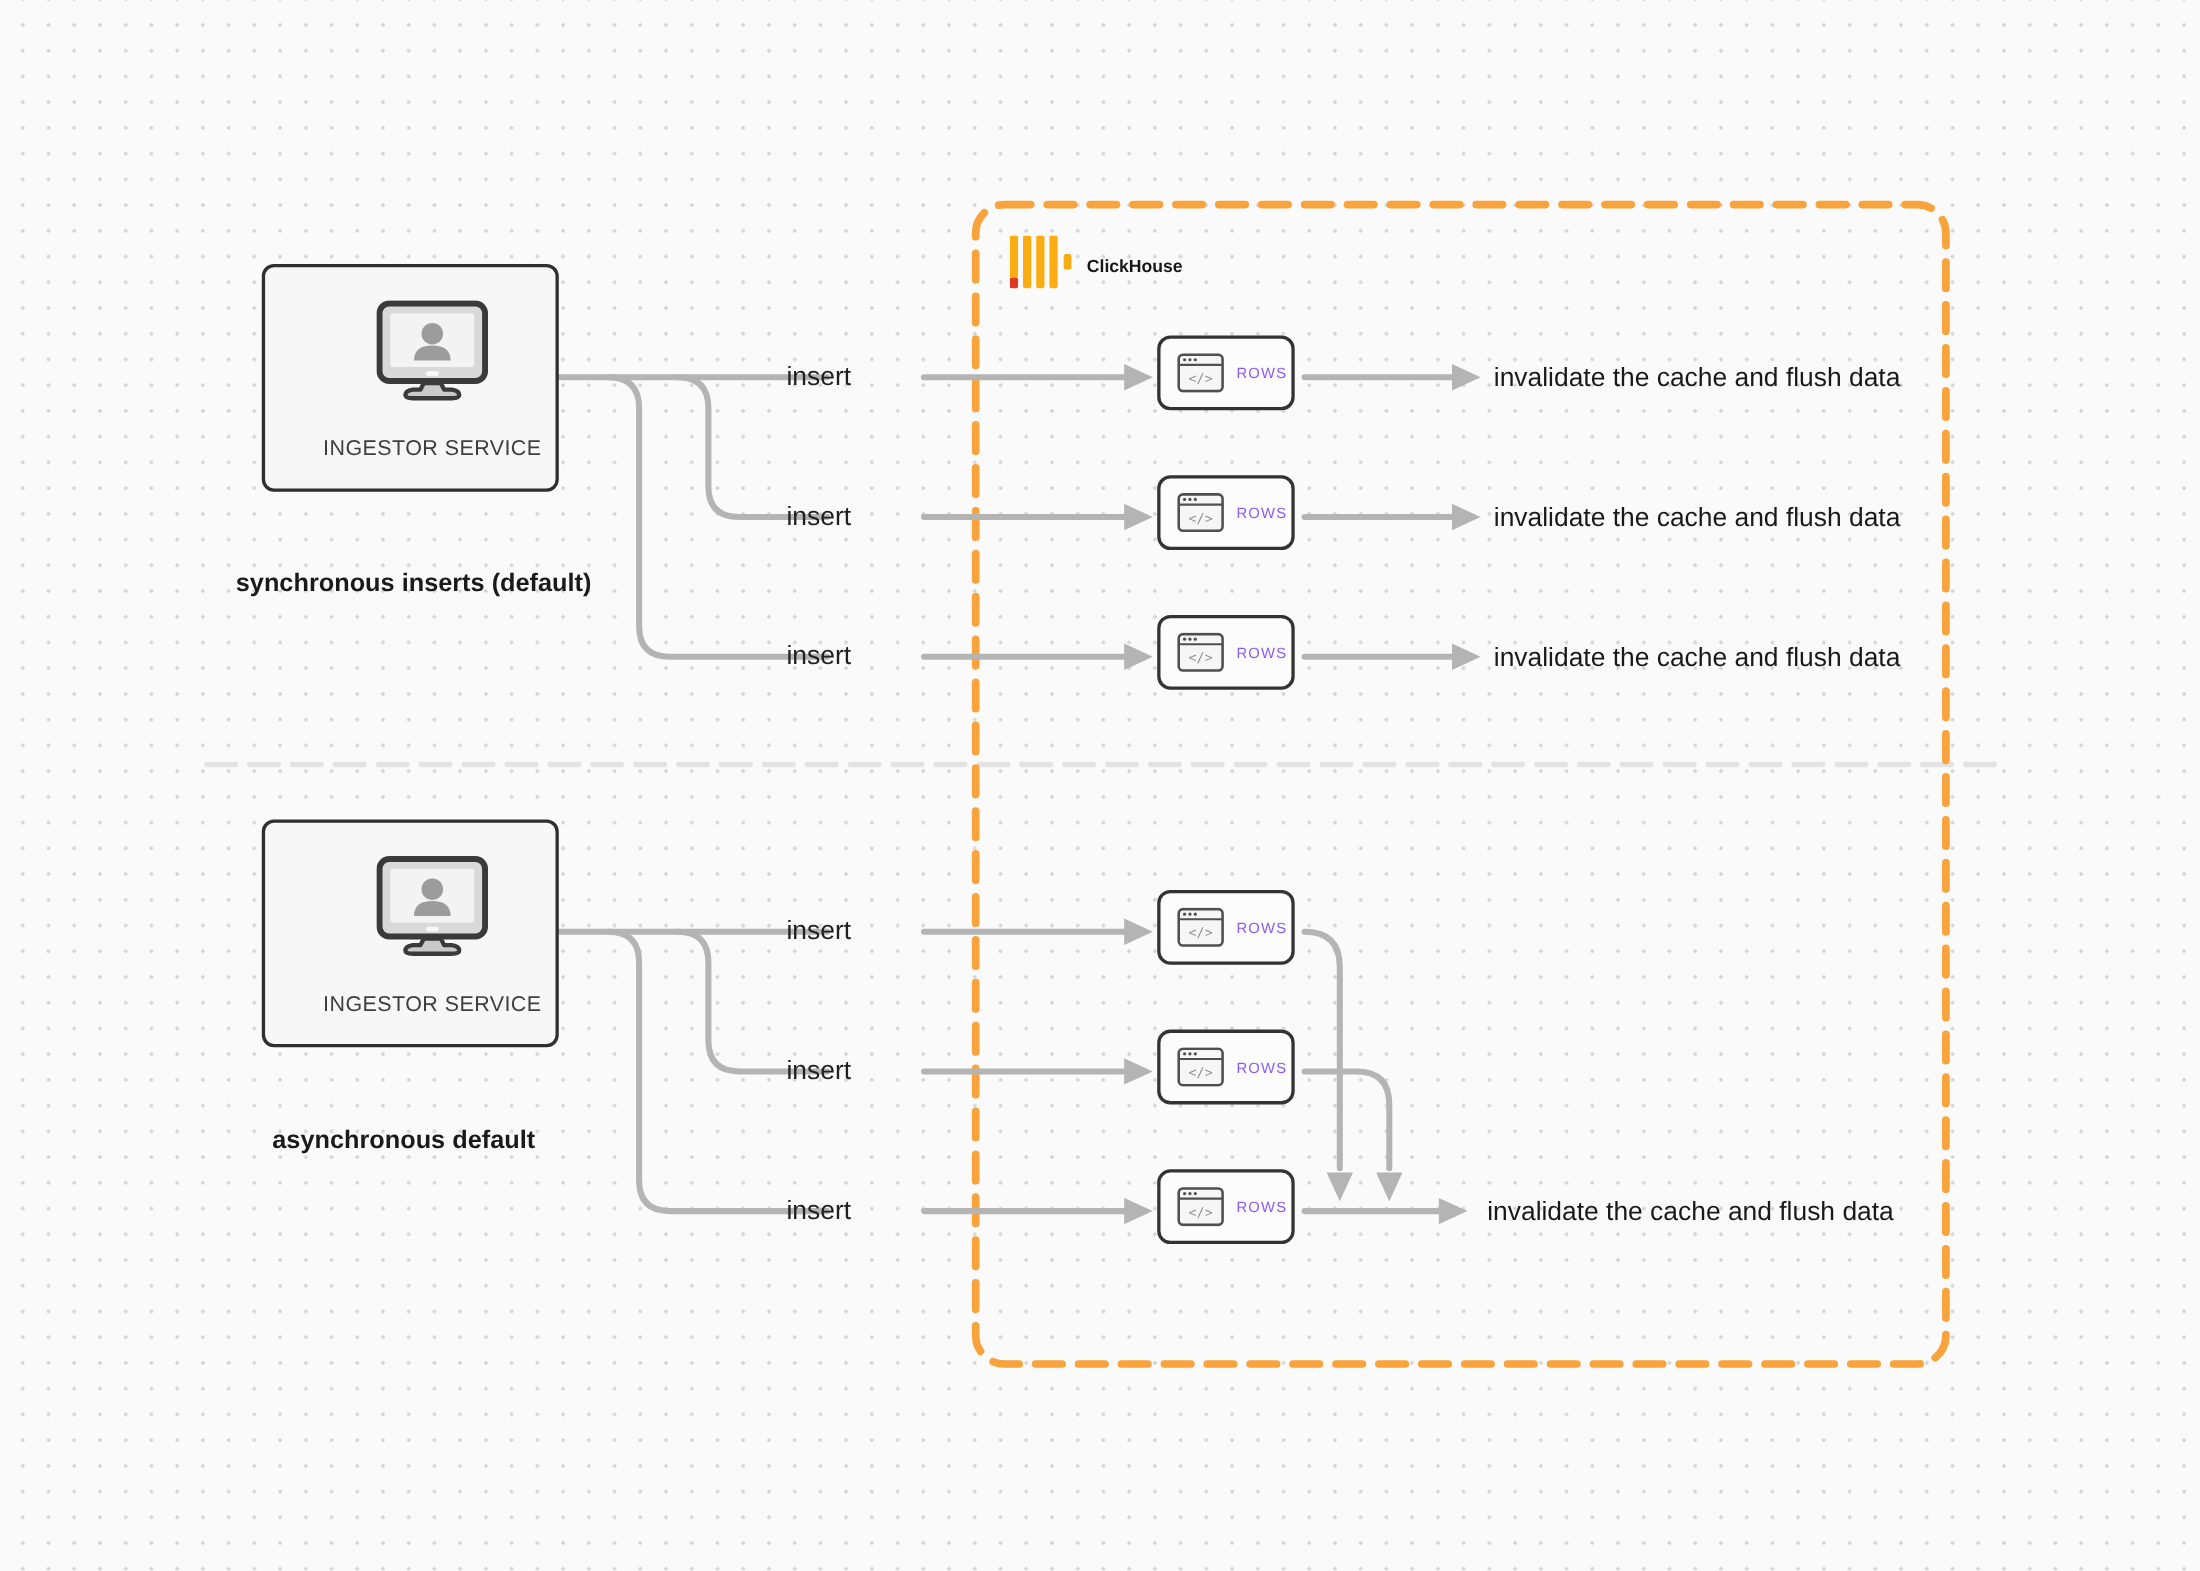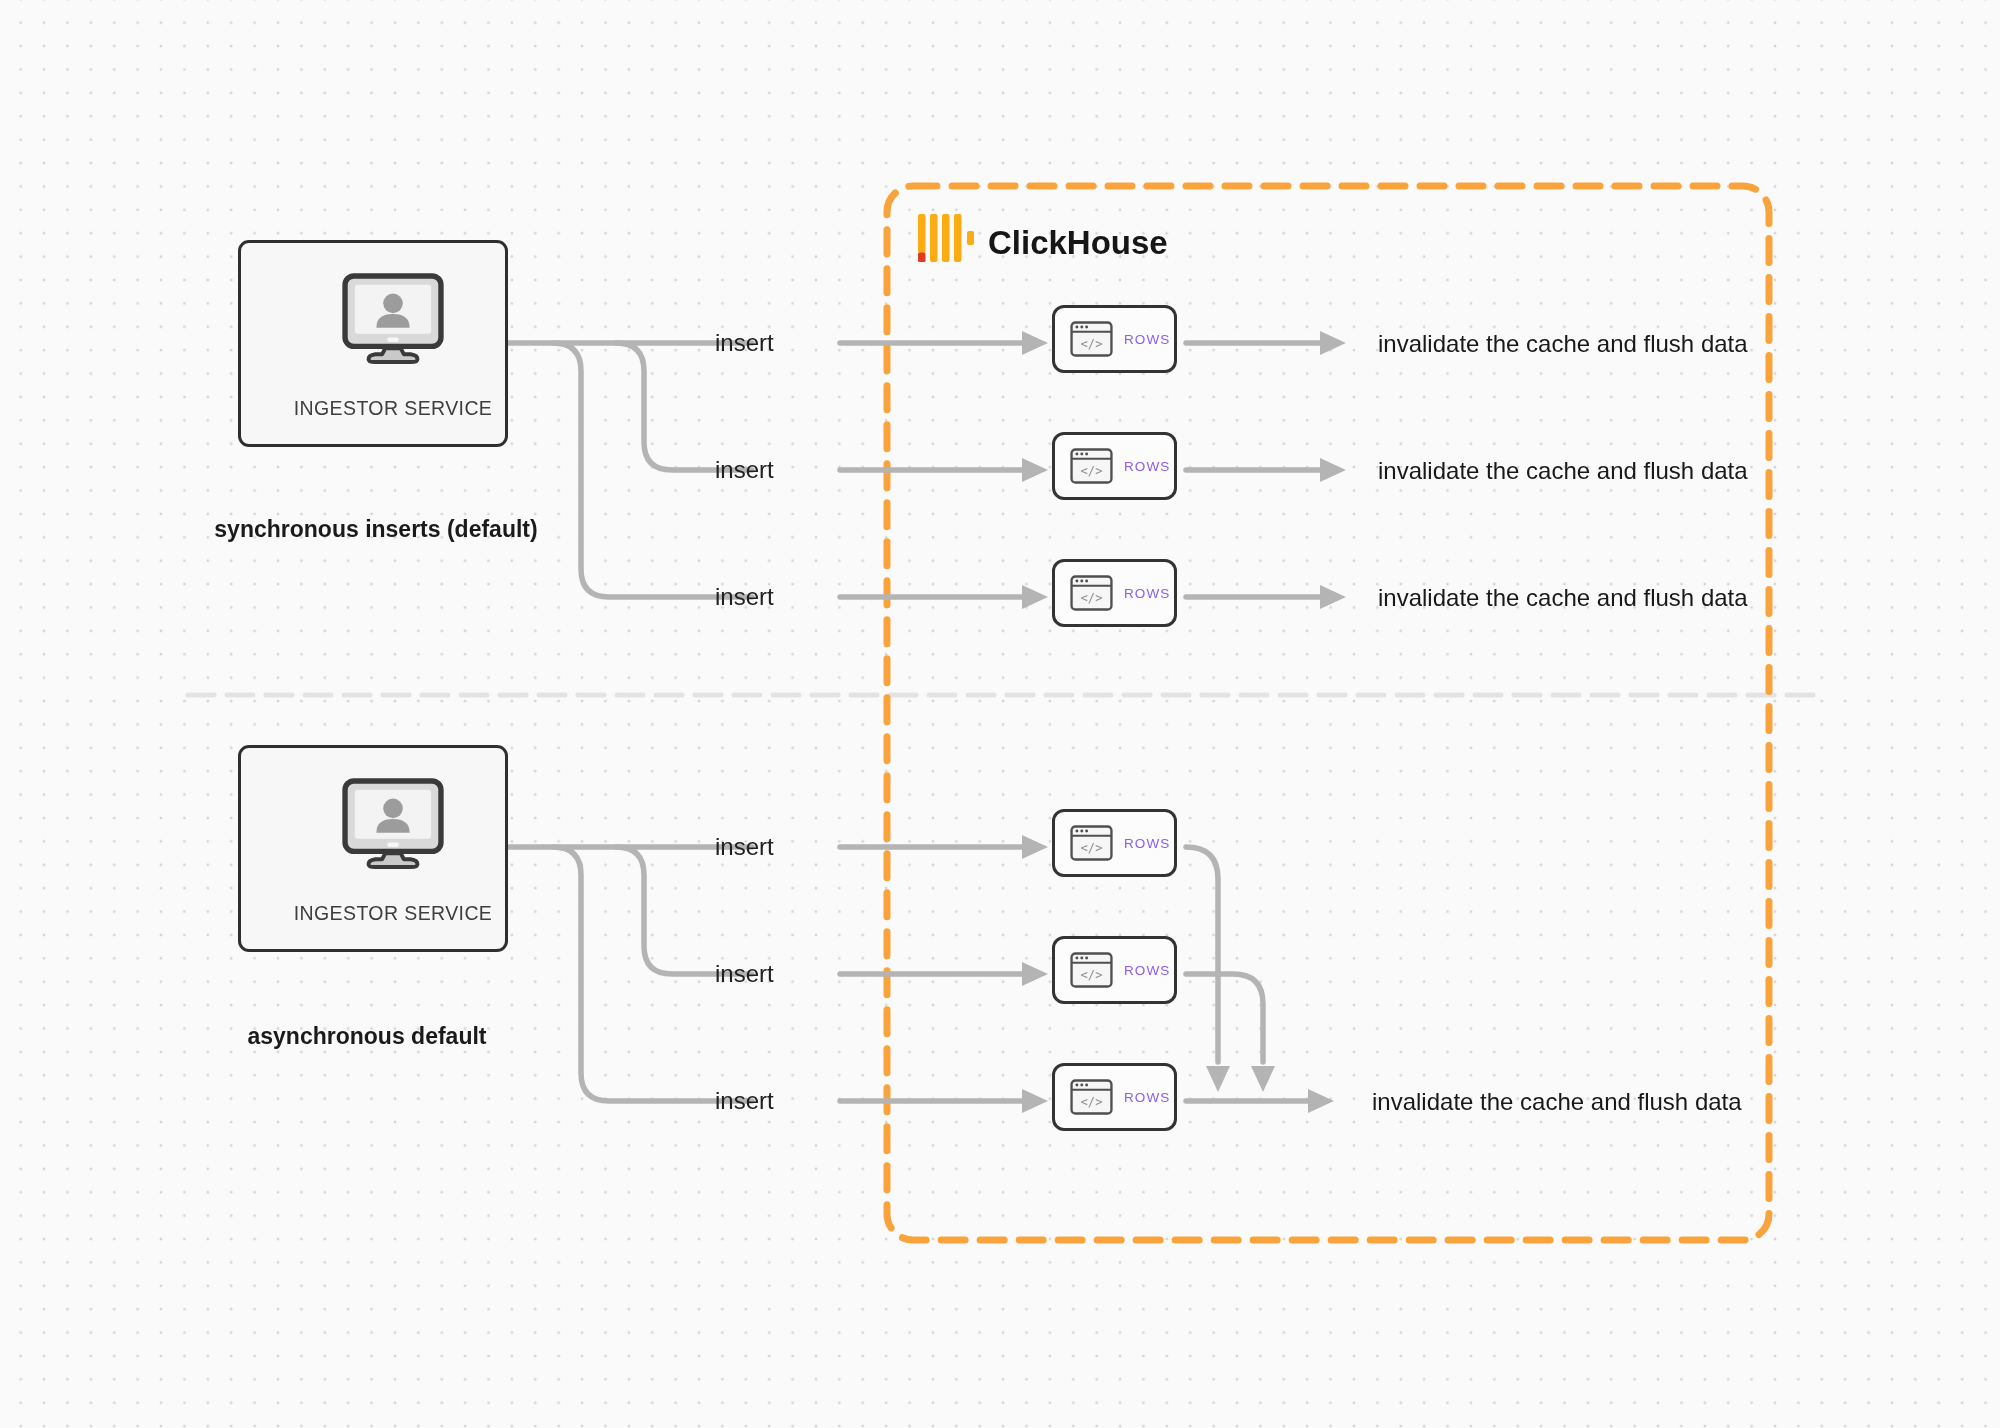--- a/index.html
+++ b/index.html
@@ -26,39 +26,39 @@
 
   .caption{
     font-size:23px;font-weight:bold;color:#1a1a1a;text-align:center;width:420px;
   }
 
   .insert{
     width:160px;text-align:left;font-size:24px;color:#202020;line-height:30px;
   }
 
   .result{
-    font-size:24px;color:#191919;line-height:30px;white-space:nowrap;margin-left:20px;
+    font-size:24px;color:#191919;line-height:30px;white-space:nowrap;
   }
 
   .card{
     width:125px;height:68px;box-sizing:border-box;
     background:#fcfcfc;border:3px solid #333;border-radius:12px;
     display:flex;align-items:center;gap:11px;padding-left:15px;
     position:absolute;
   }
   .card::before{
     content:"";position:absolute;left:6px;top:5px;right:-9px;bottom:-8px;
     background:#efefef;border:3px solid #3a3a3a;border-radius:12px;z-index:-1;
   }
   .rows-label{
     font-size:13.5px;letter-spacing:1.1px;color:#8b5cf6;
   }
 
   .ch-logo-text{
-    font-size:33px;font-weight:600;color:#161616;line-height:30px;
+    font-size:16px;font-weight:600;color:#161616;line-height:30px;
   }
 </style>
 </head>
 <body>
 
 <div class="stage">
 
   <svg class="layer" width="2000" height="1428" viewBox="0 0 2000 1428">
 
     <path d="M 188 695 H 1818" stroke="#e3e3e3" stroke-width="5" fill="none" stroke-linecap="round" stroke-dasharray="26 13"></path>

